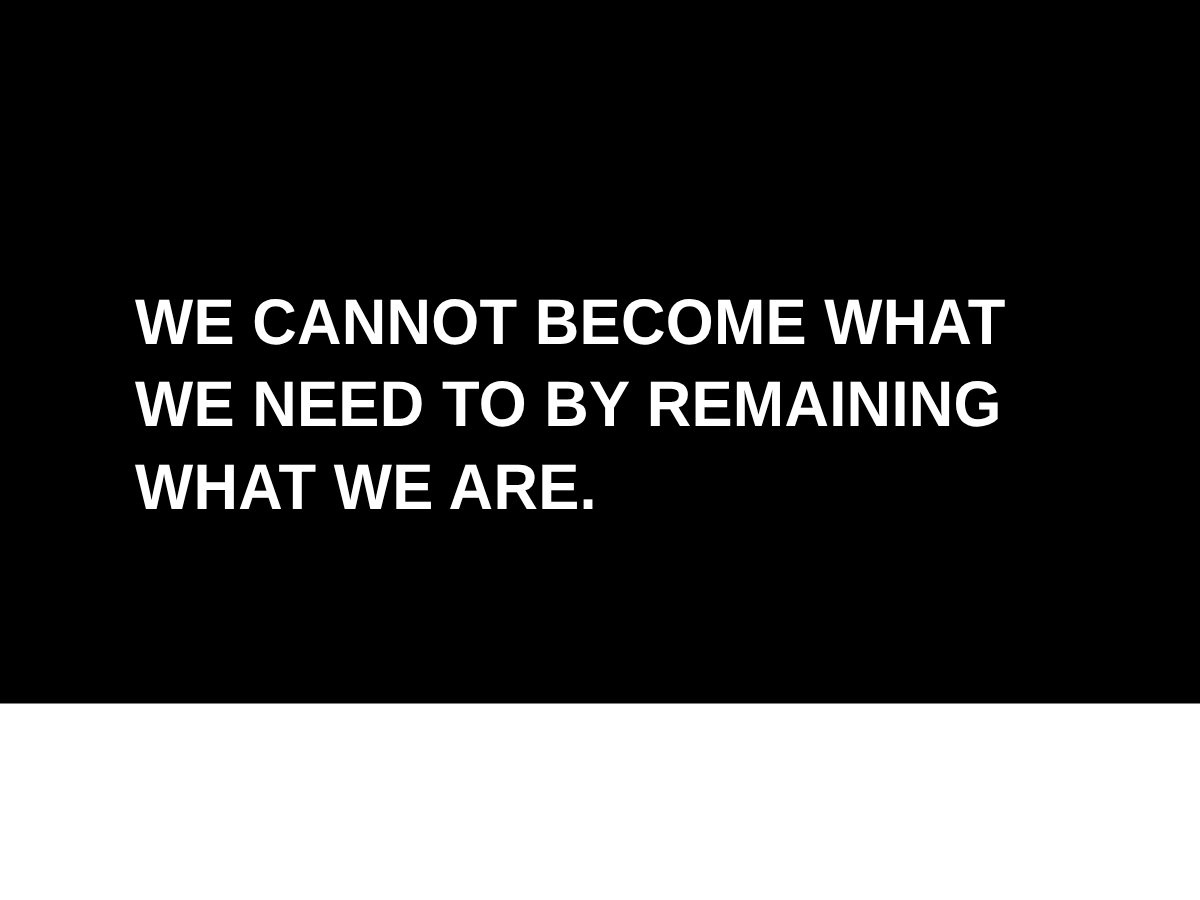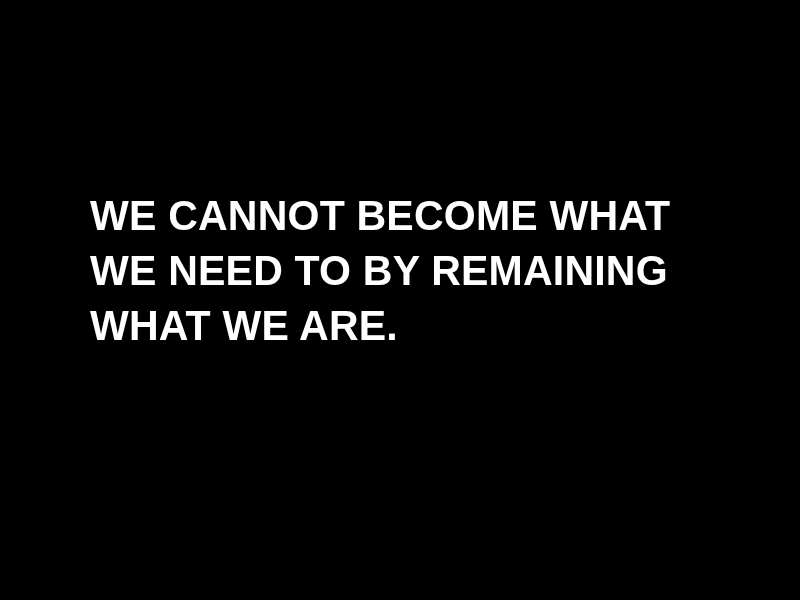--- a/index.html
+++ b/index.html
@@ -10,21 +10,21 @@
   body {
     width: 800px;
     height: 600px;
     overflow: hidden;
     font-family: "Liberation Sans", "DejaVu Sans", sans-serif;
   }
 
   #slide {
     position: relative;
     width: 800px;
-    height: 600px;
+    height: 469px;
     background: #000000;
     box-sizing: border-box;
   }
 
   #quote-block {
     position: absolute;
     left: 90px;
     top: 188px;
     width: 640px;
   }

